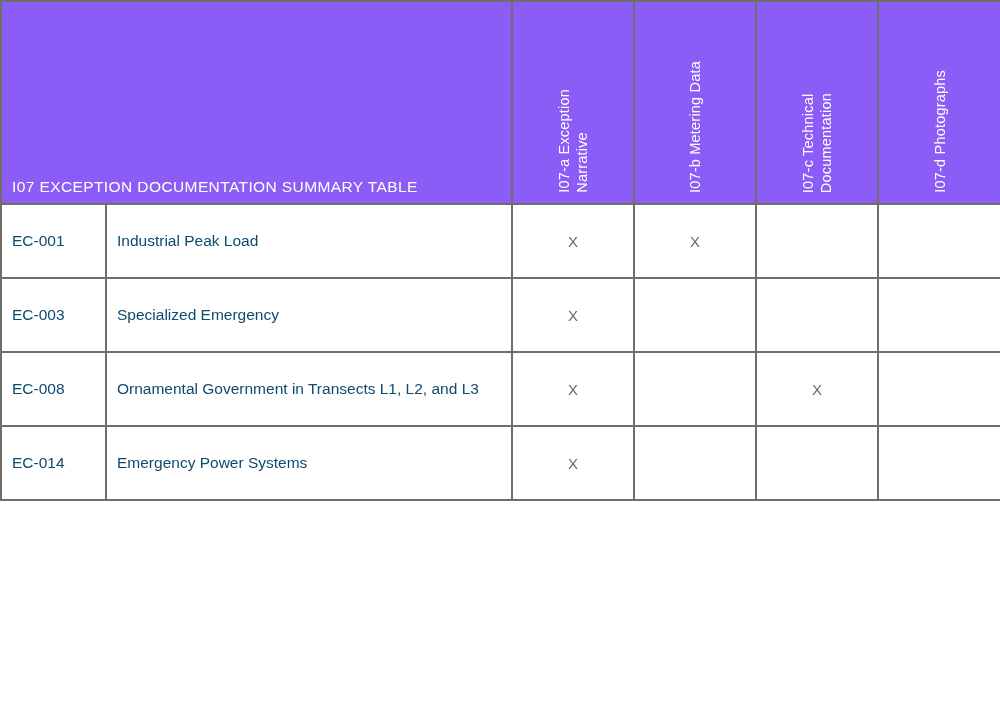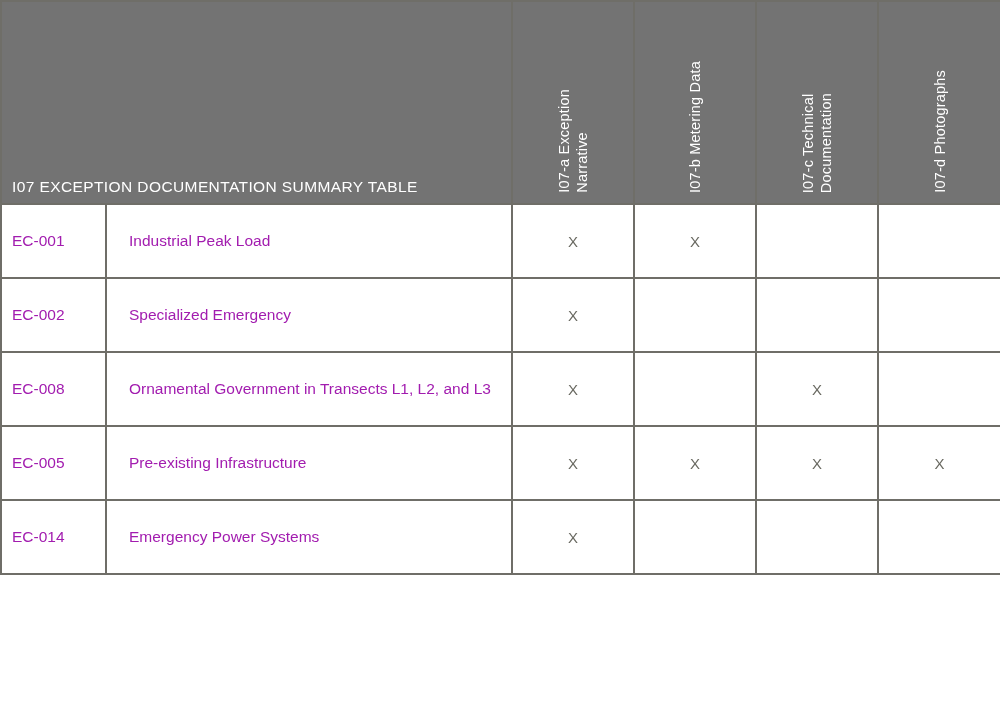--- a/index.html
+++ b/index.html
@@ -1,25 +1,25 @@
 <!DOCTYPE html>
 <html><head>
   <meta charset="utf-8">
   <style>
     html, body { margin: 0; padding: 0; background: #ffffff; }
     body { width: 1000px; height: 713px; overflow: hidden; font-family: "Liberation Sans", "DejaVu Sans", sans-serif; }
     table { border-collapse: collapse; table-layout: fixed; width: 1000px; }
     td, th { border: 2px solid #6f6e68; padding: 0; }
-    thead th { background: #737373; color: #ffffff; height: 191px; font-weight: normal; position: relative; }
+    thead th { background: #8b5cf6; color: #ffffff; height: 191px; font-weight: normal; position: relative; }
     .title-cell { text-align: left; vertical-align: bottom; padding: 0 0 7px 10px; font-size: 15.5px; letter-spacing: 0.4px; }
     .vhead { vertical-align: bottom; padding-bottom: 10px; }
     .vtext { writing-mode: vertical-rl; transform: rotate(180deg); font-size: 14.5px; line-height: 18px; margin: 0 auto; text-align: left; white-space: pre-line; letter-spacing: 0.2px; }
-    tbody td { height: 72px; color: #a21caf; font-size: 15.5px; }
+    tbody td { height: 72px; color: #0c4a6e; font-size: 15.5px; }
     .code { padding-left: 10px; width: 92px; }
-    .name { padding-left: 22px; }
+    .name { padding-left: 10px; }
     .mark { text-align: center; font-size: 15px; color: #6a6a62; }
   </style>
 </head>
 <body>
 
 <table>
   <colgroup>
     <col style="width:105px">
     <col style="width:406px">
     <col style="width:122px">
@@ -49,44 +49,36 @@
   <tbody>
     <tr>
       <td class="code">EC-001</td>
       <td class="name">Industrial Peak Load</td>
       <td class="mark">X</td>
       <td class="mark">X</td>
       <td class="mark"></td>
       <td class="mark"></td>
     </tr>
     <tr>
-      <td class="code">EC-002</td>
+      <td class="code">EC-003</td>
       <td class="name">Specialized Emergency</td>
       <td class="mark">X</td>
       <td class="mark"></td>
       <td class="mark"></td>
       <td class="mark"></td>
     </tr>
     <tr>
       <td class="code">EC-008</td>
       <td class="name">Ornamental Government in Transects L1, L2, and L3</td>
       <td class="mark">X</td>
       <td class="mark"></td>
       <td class="mark">X</td>
       <td class="mark"></td>
     </tr>
     <tr>
-      <td class="code">EC-005</td>
-      <td class="name">Pre-existing Infrastructure</td>
-      <td class="mark">X</td>
-      <td class="mark">X</td>
-      <td class="mark">X</td>
-      <td class="mark">X</td>
-    </tr>
-    <tr>
       <td class="code">EC-014</td>
       <td class="name">Emergency Power Systems</td>
       <td class="mark">X</td>
       <td class="mark"></td>
       <td class="mark"></td>
       <td class="mark"></td>
     </tr>
   </tbody>
 </table>
 

